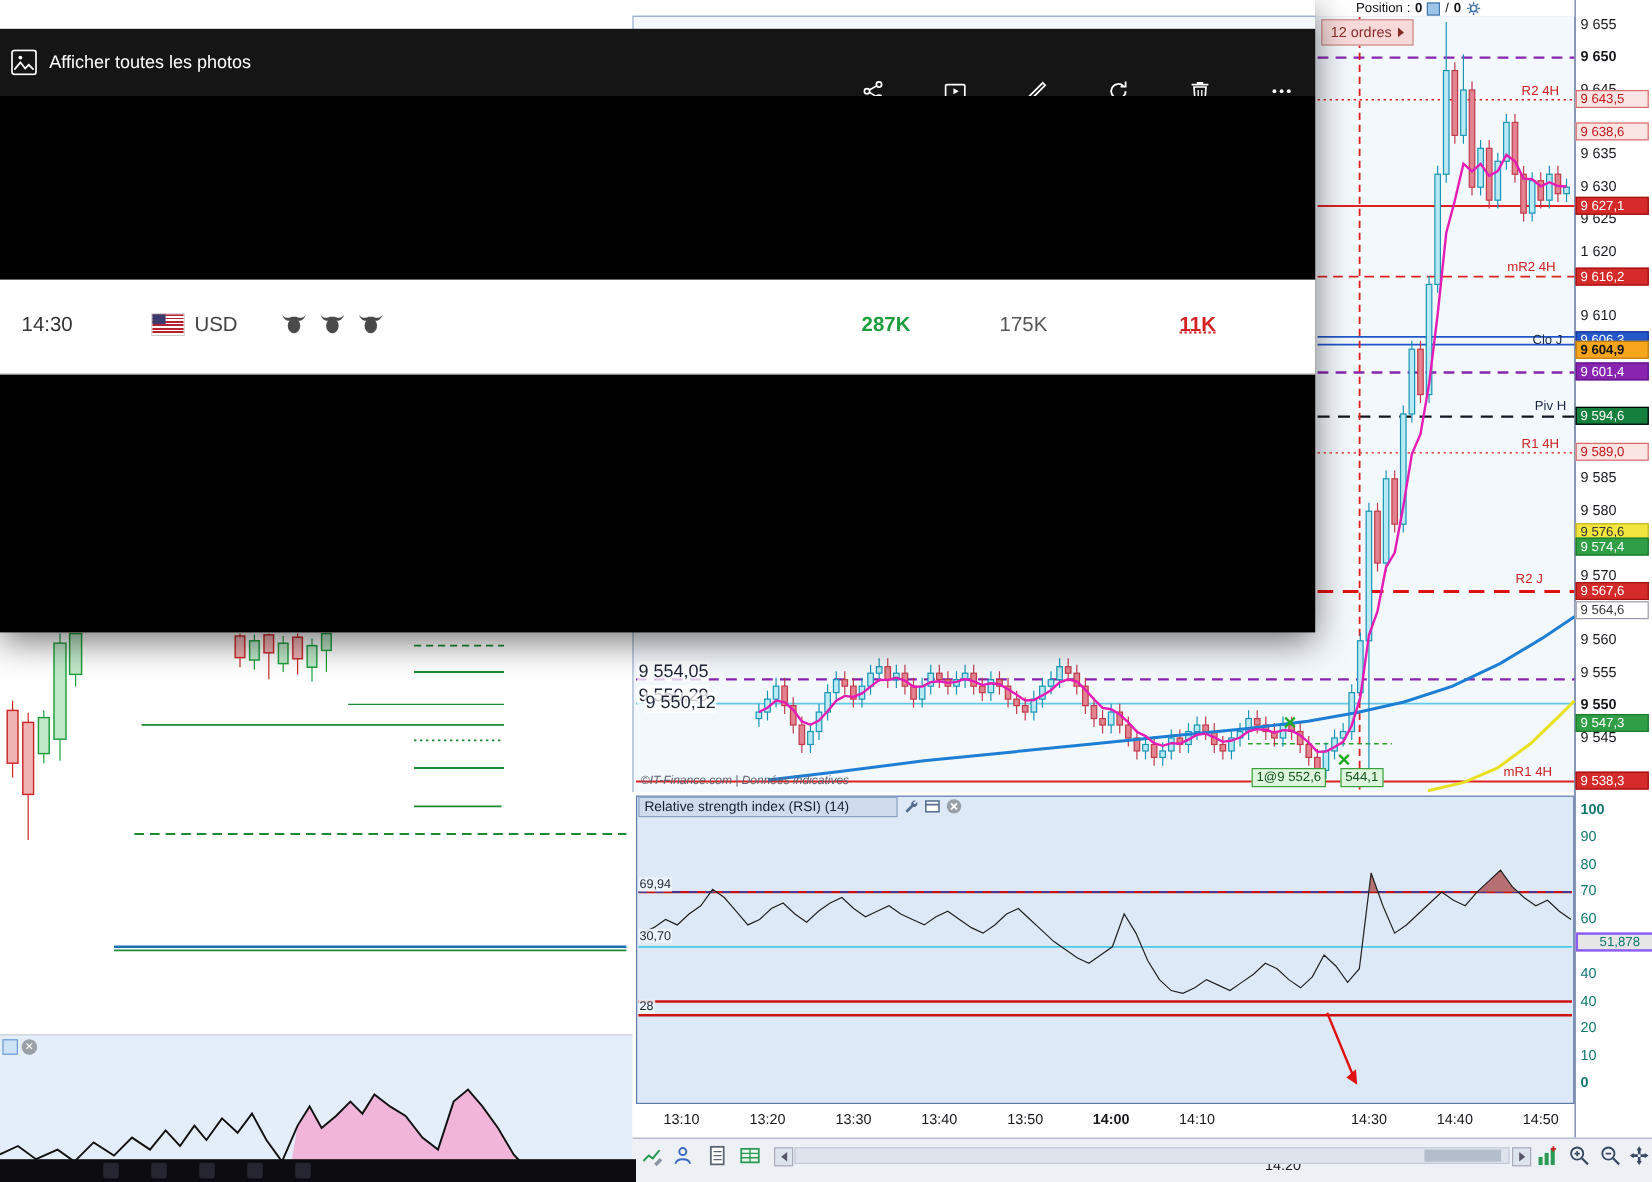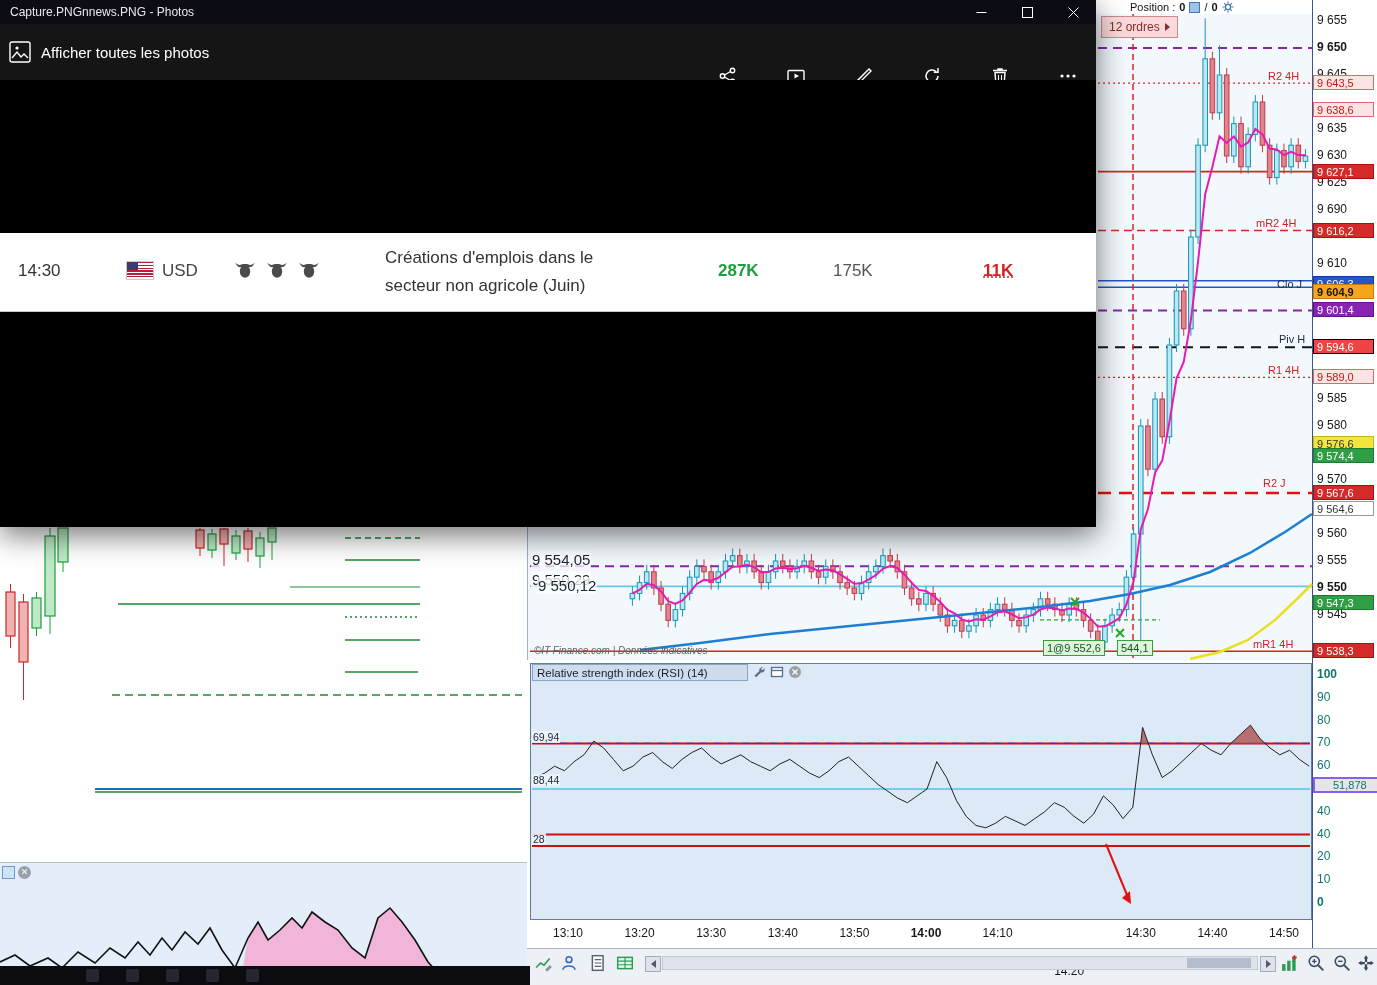--- a/index.html
+++ b/index.html
@@ -24,21 +24,21 @@
   .lab-layer{left:0;top:0;width:1377px;height:985px;z-index:3;pointer-events:none;}
   .tick{position:absolute;font-size:12px;color:#16181c;}
   .tick.b{font-weight:bold;}
   .ptag{position:absolute;left:1313px;width:61px;height:15px;font-size:11px;line-height:14px;
         padding-left:3px;box-sizing:border-box;border:1px solid transparent;}
   .ptag.pink{background:#fbe4e4;border-color:#d96a6a;color:#c01818;}
   .ptag.red{background:#d42a2a;border-color:#a31111;color:#fff;}
   .ptag.blue{background:#2458c8;border-color:#15389c;color:#fff;}
   .ptag.orange{background:#f6a51d;border-color:#c27d08;color:#151515;font-weight:bold;}
   .ptag.purple{background:#8824b0;border-color:#5f1387;color:#fff;}
-  .ptag.black{background:#ef4444;border-color:#000;color:#fff;}
+  .ptag.black{background:#15803d;border-color:#000;color:#fff;}
   .ptag.yellow{background:#f2e53e;border-color:#c2b424;color:#333;}
   .ptag.green{background:#2f9e44;border-color:#1d7a2e;color:#fff;}
   .ptag.white{background:#fff;border-color:#99a;color:#333;}
   .annot{position:absolute;font-size:11px;white-space:nowrap;}
   .timelab{position:absolute;top:926px;width:44px;text-align:center;font-size:12px;color:#16181c;}
   .timelab.b{font-weight:bold;}
   .rsitick{position:absolute;left:1317px;font-size:12px;color:#0f766e;}
   .rsitick.b{font-weight:bold;}
   .rsitick.box{background:#e6e6e6;border:2px solid #8b5cf6;padding:0 18px;left:1313px;font-size:11px;}
   .rsileft{position:absolute;font-size:10.5px;color:#1c2434;background:rgba(237,244,251,.85);padding:0 1px;}
@@ -382,21 +382,21 @@
       </g>
     </svg>
 
   <div class="abs lab-layer" id="price-axis-labels">
       <div class="tick" style="left: 1317px; top: 13px;">9 655</div>
       <div class="tick b" style="left: 1317px; top: 40px;">9 650</div>
       <div class="tick" style="left: 1317px; top: 67px;">9 645</div>
       <div class="tick" style="left: 1317px; top: 121px;">9 635</div>
       <div class="tick" style="left: 1317px; top: 148px;">9 630</div>
       <div class="tick" style="left: 1317px; top: 175px;">9 625</div>
-      <div class="tick" style="left: 1317px; top: 202px;">9 690</div>
+      <div class="tick" style="left: 1317px; top: 202px;">1 620</div>
       <div class="tick" style="left: 1317px; top: 256px;">9 610</div>
       <div class="tick" style="left: 1317px; top: 391px;">9 585</div>
       <div class="tick" style="left: 1317px; top: 418px;">9 580</div>
       <div class="tick" style="left: 1317px; top: 472px;">9 570</div>
       <div class="tick" style="left: 1317px; top: 526px;">9 560</div>
       <div class="tick" style="left: 1317px; top: 553px;">9 555</div>
       <div class="tick b" style="left: 1317px; top: 580px;">9 550</div>
       <div class="tick" style="left: 1317px; top: 607px;">9 545</div>
     </div>
   <div class="abs lab-layer" id="price-tags">
@@ -437,21 +437,21 @@
       <div class="rsitick" style="left: 1317px; top: 758.2px;">60</div>
       <div class="rsitick box" style="left: 1313px; top: 776.718px;">51,878</div>
       <div class="rsitick" style="left: 1317px; top: 803.8px;">40</div>
       <div class="rsitick" style="left: 1317px; top: 826.6px;">40</div>
       <div class="rsitick" style="left: 1317px; top: 849.4px;">20</div>
       <div class="rsitick" style="left: 1317px; top: 872.2px;">10</div>
       <div class="rsitick b" style="left: 1317px; top: 895px;">0</div>
     </div>
   <div class="abs lab-layer" id="rsi-left-labels">
       <div class="rsileft" style="left: 532px; top: 731px;">69,94</div>
-      <div class="rsileft" style="left: 532px; top: 774px;">88,44</div>
+      <div class="rsileft" style="left: 532px; top: 774px;">30,70</div>
       <div class="rsileft" style="left: 532px; top: 833px;">28</div>
     </div>
   <div class="abs lab-layer" id="annots">
       <div class="annot" style="left: 1268px; top: 70px; color: rgb(204, 34, 34);">R2 4H</div>
       <div class="annot" style="left: 1256px; top: 217px; color: rgb(204, 34, 34);">mR2 4H</div>
       <div class="annot" style="left: 1277px; top: 278px; color: rgb(28, 43, 74);">Clo J</div>
       <div class="annot" style="left: 1279px; top: 333px; color: rgb(28, 43, 74);">Piv H</div>
       <div class="annot" style="left: 1268px; top: 364px; color: rgb(204, 34, 34);">R1 4H</div>
       <div class="annot" style="left: 1263px; top: 477px; color: rgb(204, 34, 34);">R2 J</div>
       <div class="annot" style="left: 1253px; top: 638px; color: rgb(204, 34, 34);">mR1 4H</div>
@@ -570,40 +570,20 @@
 
   <div class="abs" id="taskbar">
     <span class="tb-ico" style="left:86px;"></span>
     <span class="tb-ico" style="left:126px;"></span>
     <span class="tb-ico" style="left:166px;"></span>
     <span class="tb-ico" style="left:206px;"></span>
     <span class="tb-ico" style="left:246px;"></span>
   </div>
 
   <div class="abs" id="photos">
-    <div id="ph-title">
-      <span>Capture.PNGnnews.PNG - Photos</span>
-      <div id="ph-wbtns">
-        <span class="wbtn">
-          <svg width="11" height="11" viewBox="0 0 11 11">
-              <path d="M0.5 5.5h10" stroke="#fff" stroke-width="1"></path>
-            </svg>
-        </span>
-        <span class="wbtn">
-          <svg width="11" height="11" viewBox="0 0 11 11">
-              <rect x="0.5" y="0.5" width="10" height="10" fill="none" stroke="#fff" stroke-width="1"></rect>
-            </svg>
-        </span>
-        <span class="wbtn">
-          <svg width="11" height="11" viewBox="0 0 11 11">
-              <path d="M0.5 0.5l10 10M10.5 0.5l-10 10" stroke="#fff" stroke-width="1"></path>
-            </svg>
-        </span>
-      </div>
-    </div>
     <div id="ph-toolbar">
       <svg id="ph-logo" width="22" height="22" viewBox="0 0 22 22">
         <rect x="1" y="1" width="20" height="20" rx="2" fill="none" stroke="#fff" stroke-width="1.4"></rect>
         <circle cx="8" cy="7" r="1.6" fill="#fff"></circle>
         <path d="M3 17l5-6 4 5 3-3 4 4" fill="none" stroke="#fff" stroke-width="1.4"></path>
       </svg>
       <span id="ph-toolbar-label">Afficher toutes les photos</span>
       <div id="ph-icons">
         <span class="pbtn">
           <svg width="24" height="24" viewBox="0 0 24 24">
@@ -658,21 +638,20 @@
             </svg>
           <svg width="24" height="20" viewBox="0 0 24 20">
               <path d="M2 3C4 8 7 9 9 8h6c2 1 5 0 7-5-3 4-6 3-8 2h-4C8 6 5 7 2 3z" fill="#4a4a4a"></path>
               <ellipse cx="12" cy="12.5" rx="5.2" ry="6.2" fill="#4a4a4a"></ellipse>
             </svg>
           <svg width="24" height="20" viewBox="0 0 24 20">
               <path d="M2 3C4 8 7 9 9 8h6c2 1 5 0 7-5-3 4-6 3-8 2h-4C8 6 5 7 2 3z" fill="#4a4a4a"></path>
               <ellipse cx="12" cy="12.5" rx="5.2" ry="6.2" fill="#4a4a4a"></ellipse>
             </svg>
         </span>
-        <span class="ev-name">Créations d'emplois dans le secteur non agricole (Juin)</span>
         <span class="ev-actual">287K</span>
         <span class="ev-forecast">175K</span>
         <span class="ev-prev">11K</span>
       </div>
     </div>
   </div>
 
 </div>
 
 </body></html>

